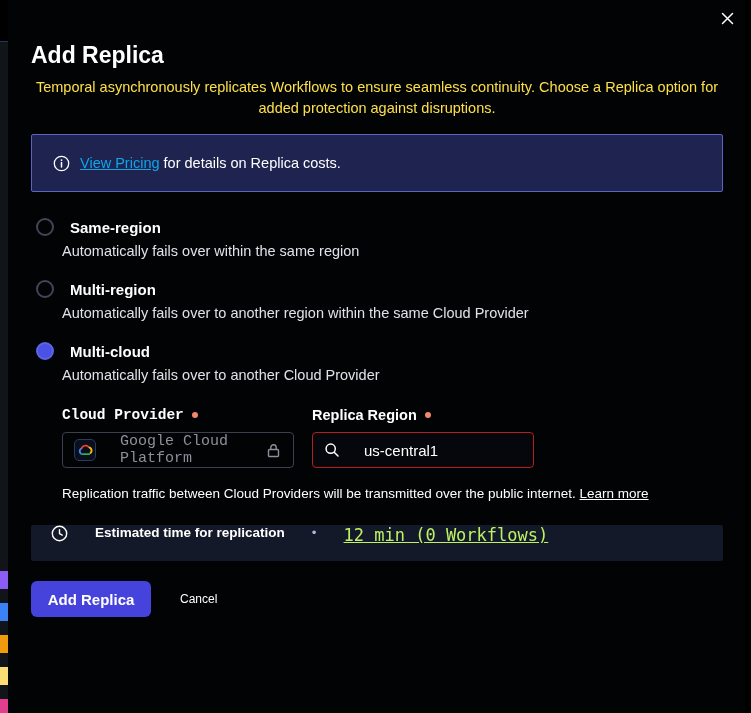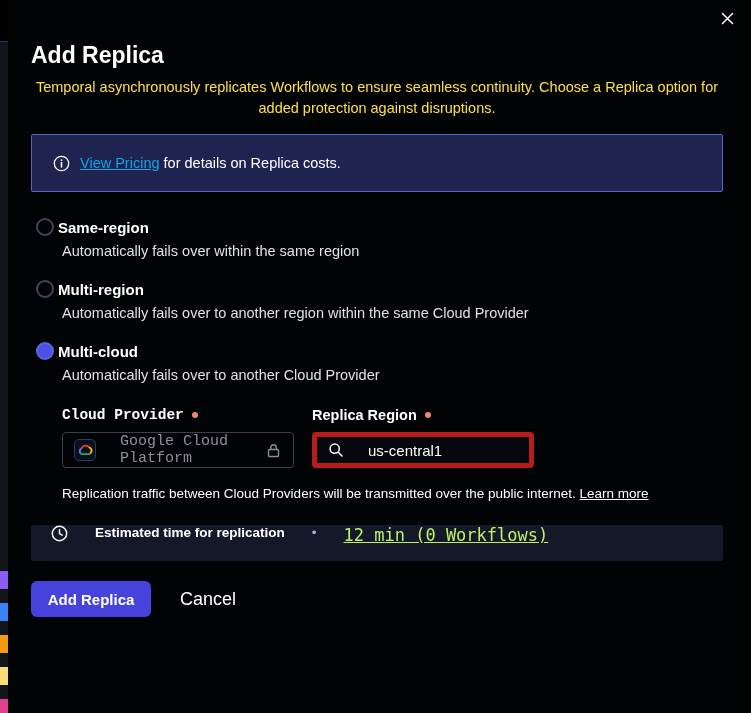--- a/index.html
+++ b/index.html
@@ -30,56 +30,56 @@
   .modal-title { margin:43px 0 0 0; font-size:23px; line-height:25px; font-weight:700; color:#fff; }
   .modal-desc { margin-top:9px; max-width:700px; font-size:14.5px; line-height:20.5px; color:#fde047;text-align:center; }
 
   .pricing-banner { margin-top:16px; height:58px; background:#1e2350; border:1px solid #5b63c8;
                     border-radius:2px; display:flex; align-items:center; gap:10px;
                     padding:0 21px; font-size:14.5px; }
   .pricing-link { color:#0ea5e9; text-decoration:underline; cursor:pointer;text-align:right; }
 
   .options { margin-top:26px; }
   .option { margin-bottom:21px; }
-  .option-head { display:flex; align-items:center; gap:4px; margin-left:5px; }
+  .option-head { display:flex; align-items:center; gap:16px; margin-left:5px; }
   .radio { width:18px; height:18px; border-radius:50%; border:2px solid #3f4658;
            background:transparent; flex:0 0 auto; cursor:pointer; }
   .radio.checked { border:2px solid #5d66e0; background:#4a51e4; }
   .option-label { font-weight:700; font-size:15px; }
   .option-desc { margin:7px 0 0 31px; font-size:14.5px; color:#dfe2e8; }
 
   .mc-section { margin-left:31px; margin-top:24px; }
   .fields { display:flex; gap:18px; }
   .field-col1 { width:232px;font-family:Liberation Mono, monospace; } .field-col2 { width:222px; }
   .field-label { display:flex; align-items:center; gap:8px; font-weight:700; font-size:14.5px; }
   .req-dot { width:6px; height:6px; border-radius:50%; background:#f2876b; }
   .field-box { margin-top:9px; height:36px; border-radius:4px; display:flex;
                align-items:center; padding:0 11px; gap:24px; }
   .provider-box { border:1px solid #3a404d; color:#8b909a; font-size:15px; }
   .provider-badge { width:22px; height:22px; border-radius:5px; border:1px solid #2c3a63;
                     background:#0a0f1c; display:flex; align-items:center; justify-content:center; flex:0 0 auto; }
   .lock-wrap { margin-left:auto; display:flex; }
-  .region-box { border:5px solid #b91c1c; background:#05070c; }
+  .region-box { border:1px solid #b91c1c; background:#05070c; }
   .region-input { flex:1; background:transparent; border:none; outline:none; color:#fff;
                   font-size:15px; font-family:"Liberation Sans", sans-serif; padding:0; }
 
   .transfer-note { margin-top:18px; font-size:13.5px; color:#fff; }
   .learn-more { color:#fff; text-decoration:underline; cursor:pointer; }
 
   .estimate-banner { margin-top:24px; height:36px; background:#131928; border-radius:2px;
                      display:flex; align-items:flex-start; gap:27px; padding:0 20px; }
   .estimate-label { font-weight:700; font-size:13.5px; color:#fff; }
   .estimate-sep { color:#a9b5d9; font-size:13.5px; }
   .estimate-value { font-family:"DejaVu Sans Mono", monospace; font-size:17px; color:#bef264;text-decoration:underline; }
 
   .actions { margin-top:20px; display:flex; align-items:center; gap:29px; }
   .btn-primary { width:120px; height:36px; background:#4643dc; border:none; border-radius:6px;
                  color:#fff; font-weight:600; font-size:15px; cursor:pointer;
                  font-family:"Liberation Sans", sans-serif; }
-  .btn-cancel { background:none; border:none; color:#fff; font-size:18px; font-weight:500;
+  .btn-cancel { background:none; border:none; color:#fff; font-size:12px; font-weight:500;
                 cursor:pointer; font-family:"Liberation Sans", sans-serif; padding:0; }
 
   svg { display:block; }
 </style>
 </head>
 <body>
 
 <div class="page-edge">
   <div class="edge-card"></div>
   <div class="stripe s0" style="background: rgb(139, 92, 246);"></div>

